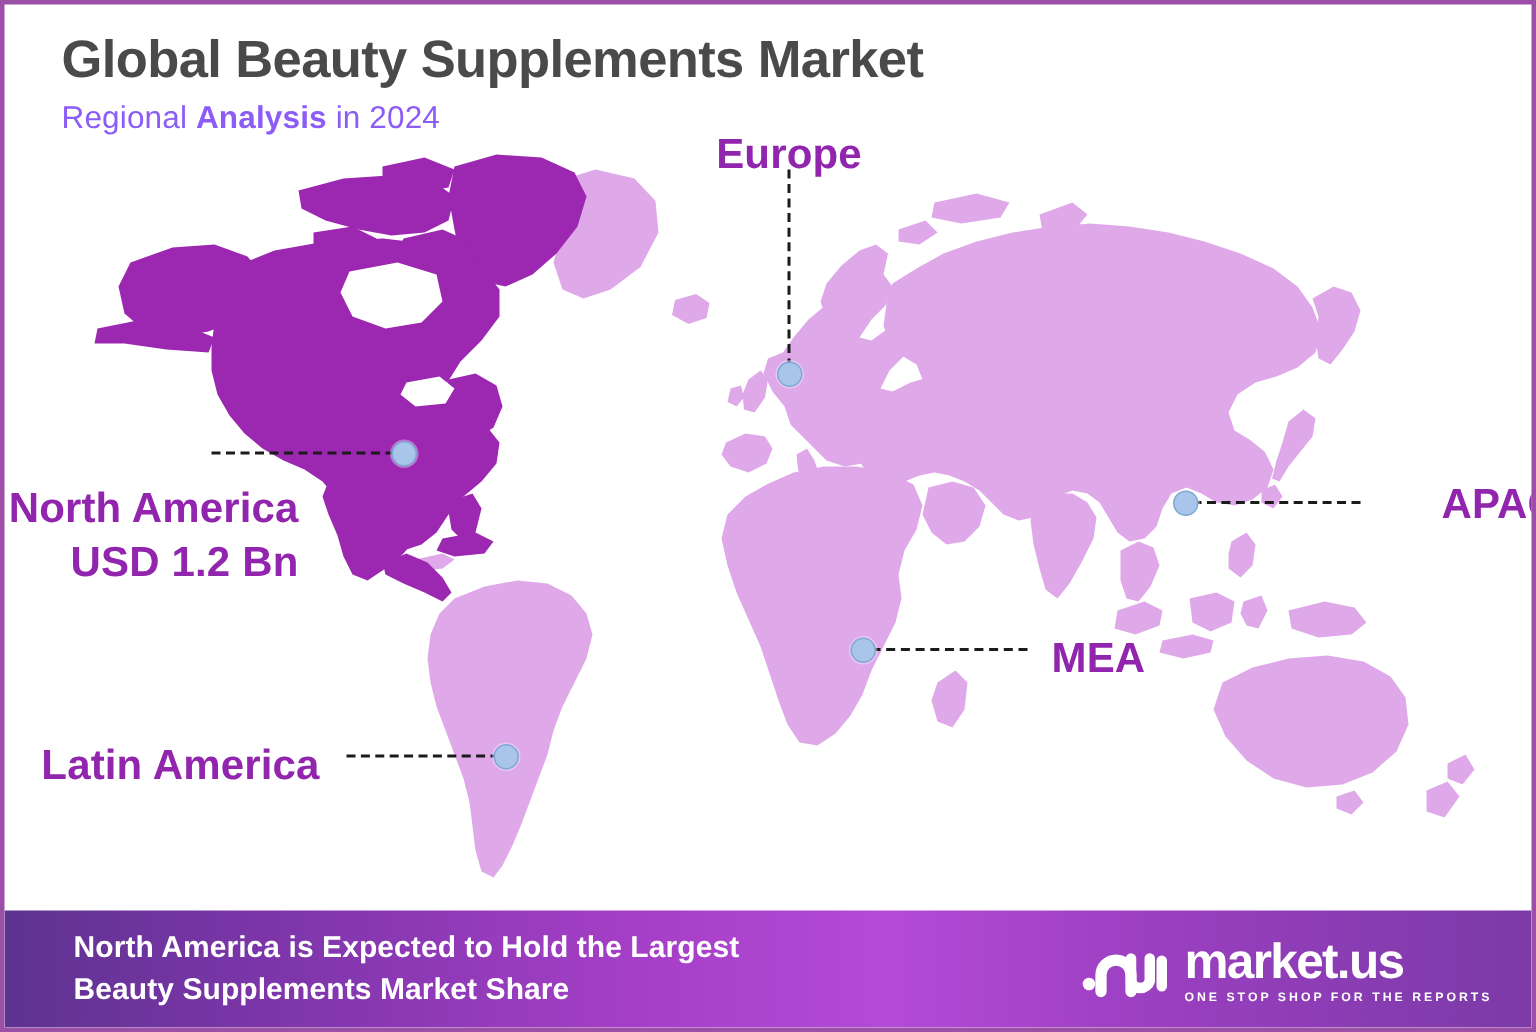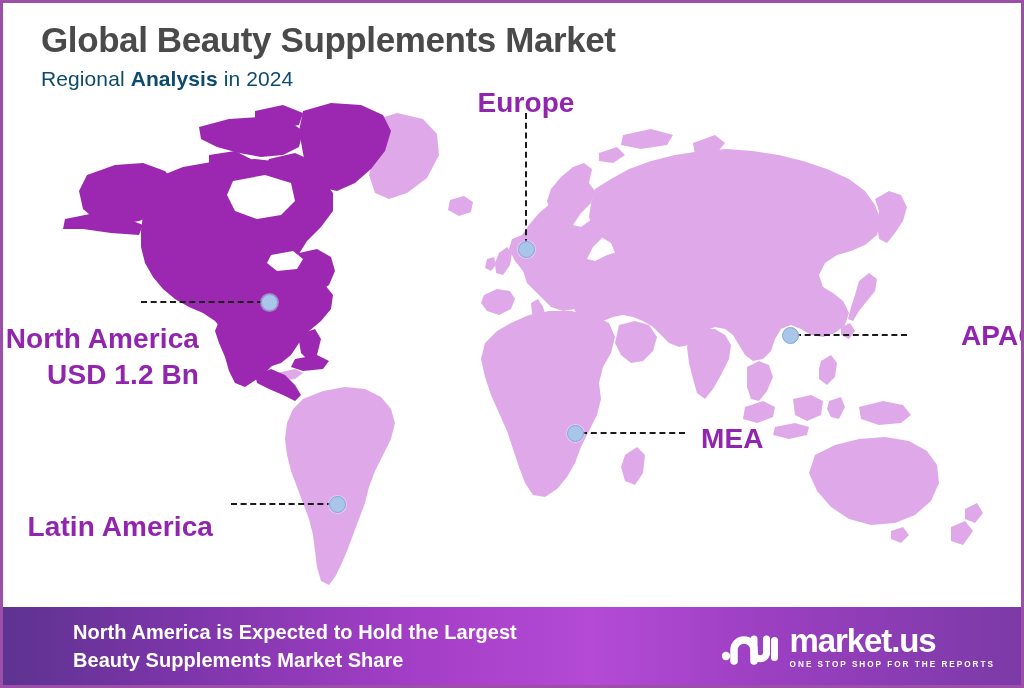--- a/index.html
+++ b/index.html
@@ -24,21 +24,21 @@
     font-weight:700;
     color:#4a4a4a;
     letter-spacing:-0.4px;
     line-height:1.18;
     white-space:nowrap;
   }
   #sub-title {
     margin-top:7px;
     font-size:21px;
     font-weight:400;
-    color:#0c4a6e;
+    color:#8b5cf6;
     letter-spacing:0.1px;
     white-space:nowrap;
   }
   #sub-title .emph { font-weight:700; }
 
   
   #map-layer {
     position:absolute; left:0; top:0; width:1024px; height:610px;
   }
   #world-map { display:block; width:1024px; height:610px; }
@@ -88,21 +88,21 @@
     background:linear-gradient(90deg,
       #5d3390 0%,
       #7a35a7 16%,
       #a63fc8 42%,
       #b44ad6 58%,
       #9a3fc0 76%,
       #7b3aa6 100%);
     display:flex;
     align-items:center;
     justify-content:space-between;
-    padding:0 26px 0 70px;
+    padding:0 26px 0 46px;
   }
   #banner-text {
     color:#ffffff;
     font-size:20px;
     font-weight:700;
     line-height:1.42;
     letter-spacing:0.05px;
   }
 
   
@@ -246,21 +246,21 @@
   </div>
 
   <div class="region-label" style="left:934px; top:315px;margin-left:24px;">
     <span>APAC</span>
   </div>
 
   <div class="region-label" style="left:698px; top:418px;">
     <span>MEA</span>
   </div>
 
-  <div class="region-label align-right" style="left:210px; top:489px;margin-top:17px;">
+  <div class="region-label align-right" style="left:210px; top:489px;">
     <span>Latin America</span>
   </div>
 
   <div id="banner">
     <div id="banner-text">
       <div>North America is Expected to Hold the Largest</div>
       <div>Beauty Supplements Market Share</div>
     </div>
 
     <div id="logo">

